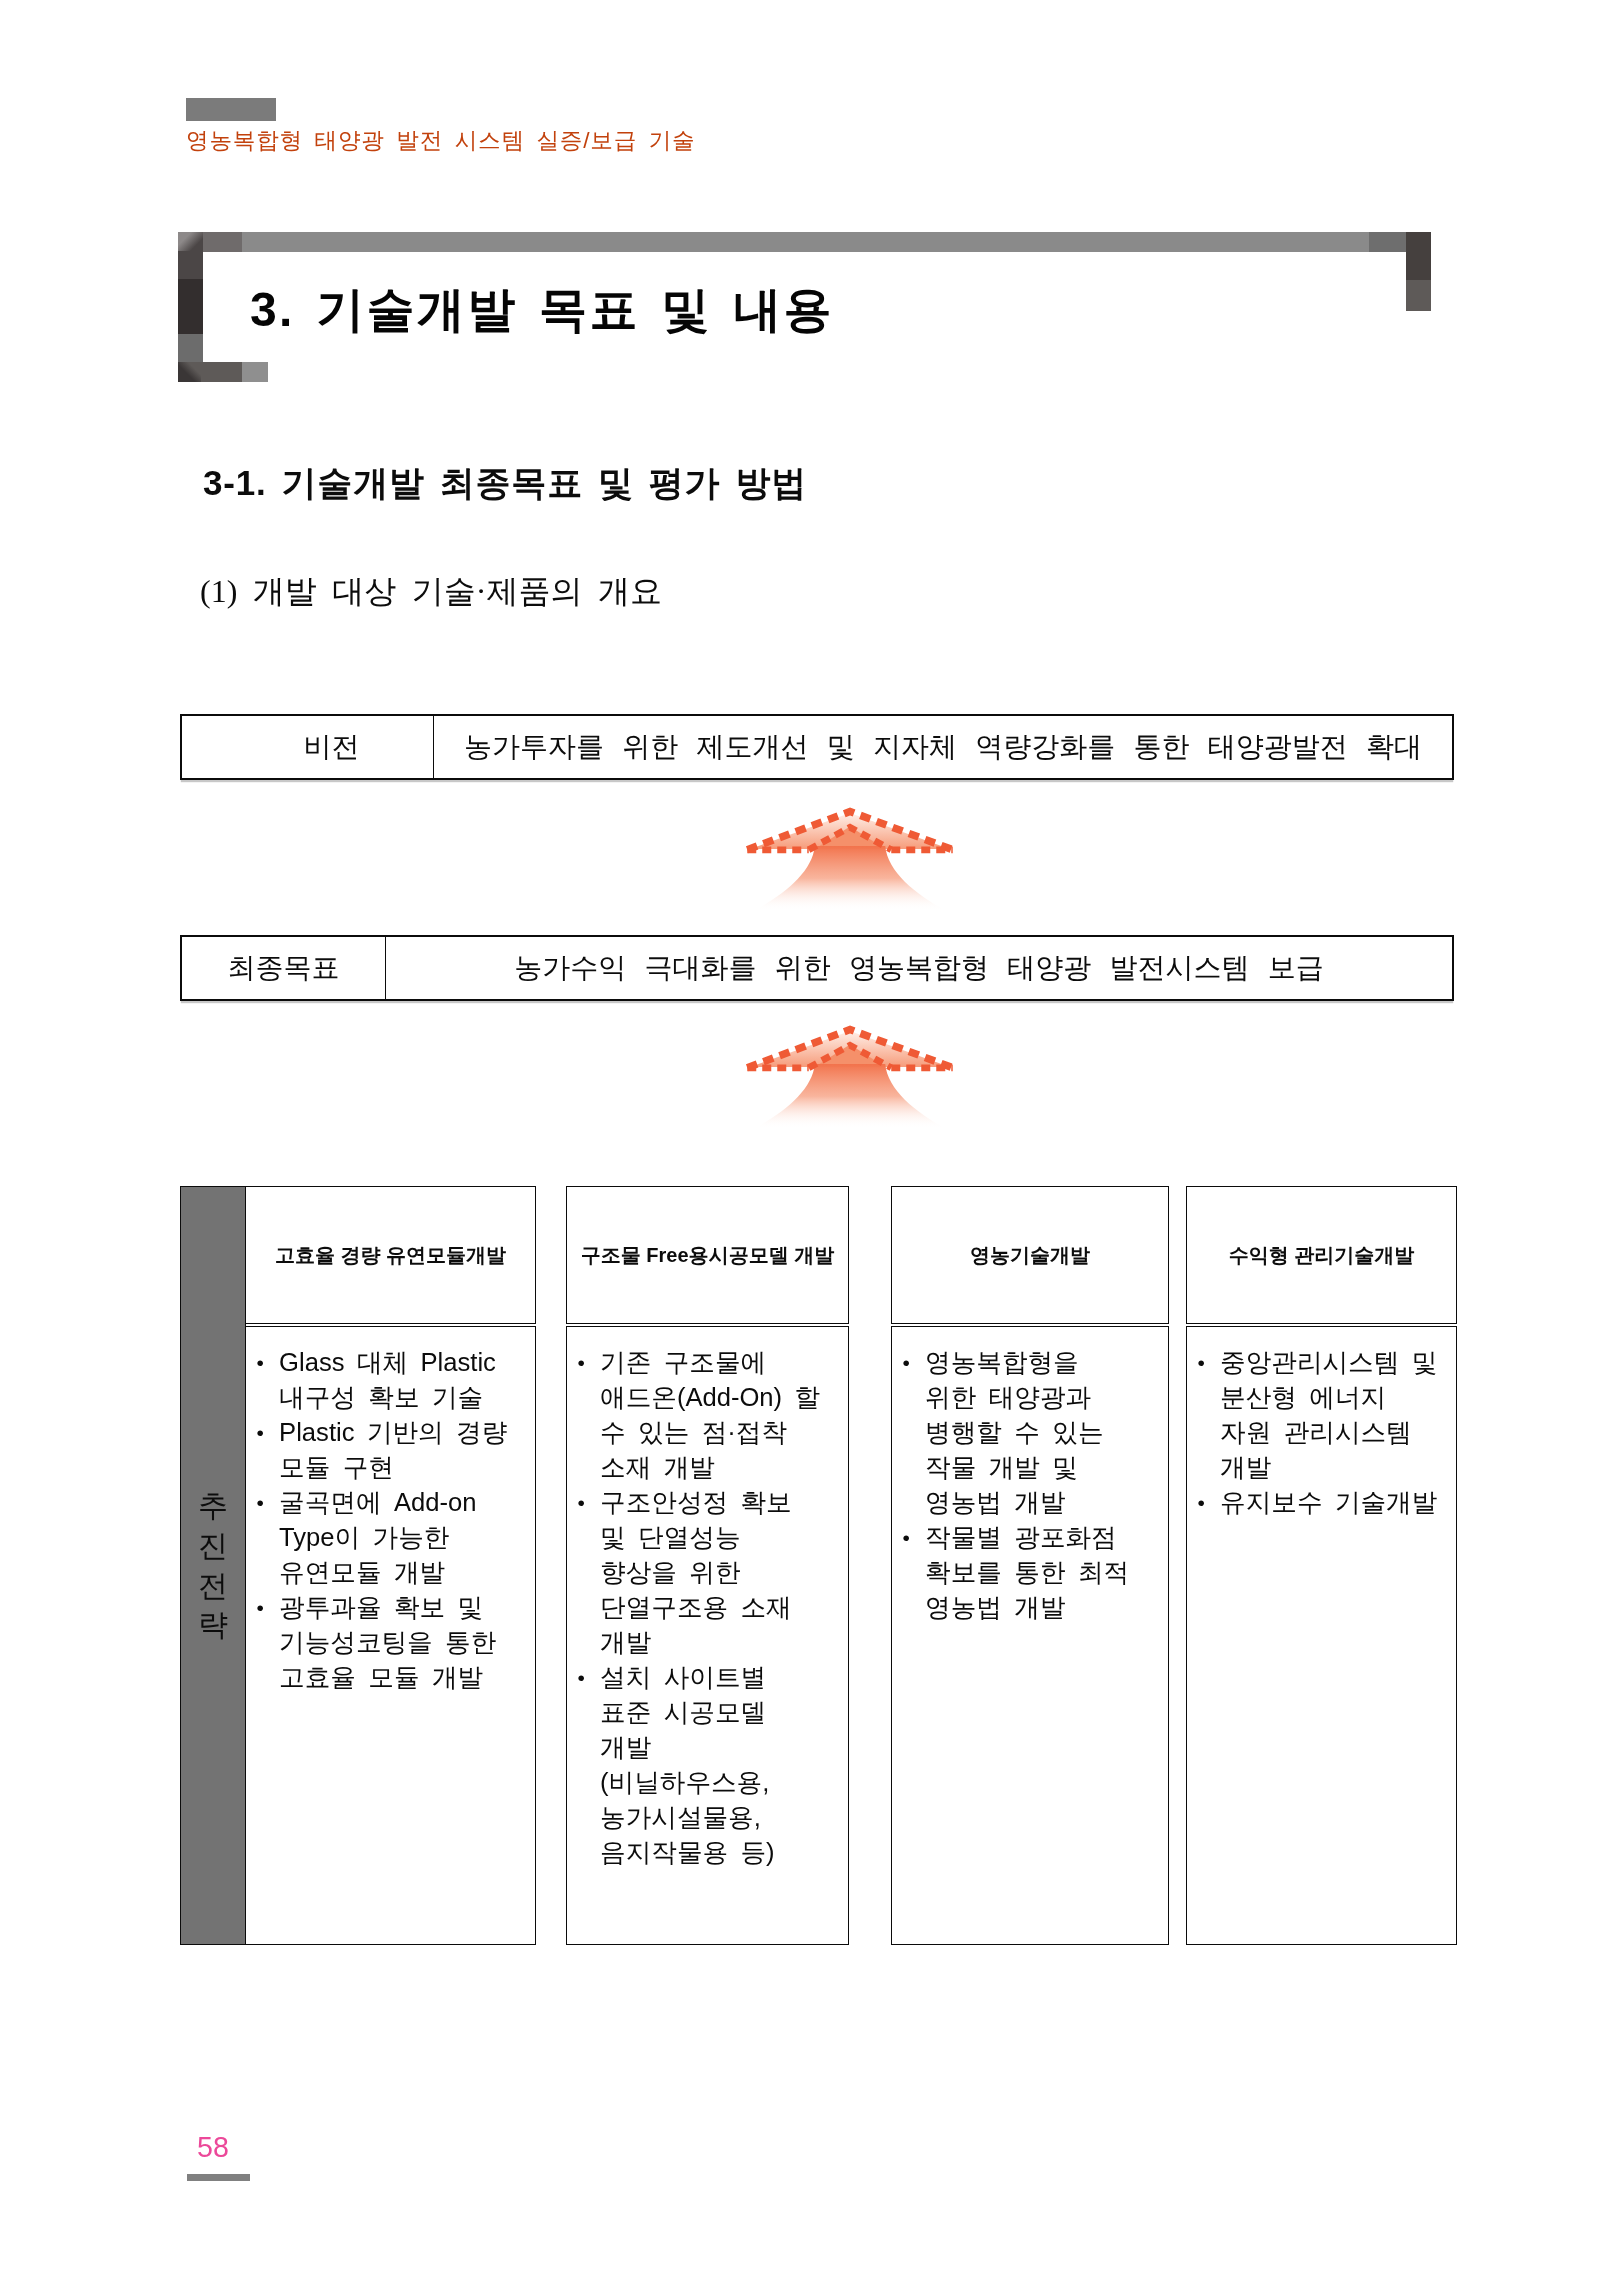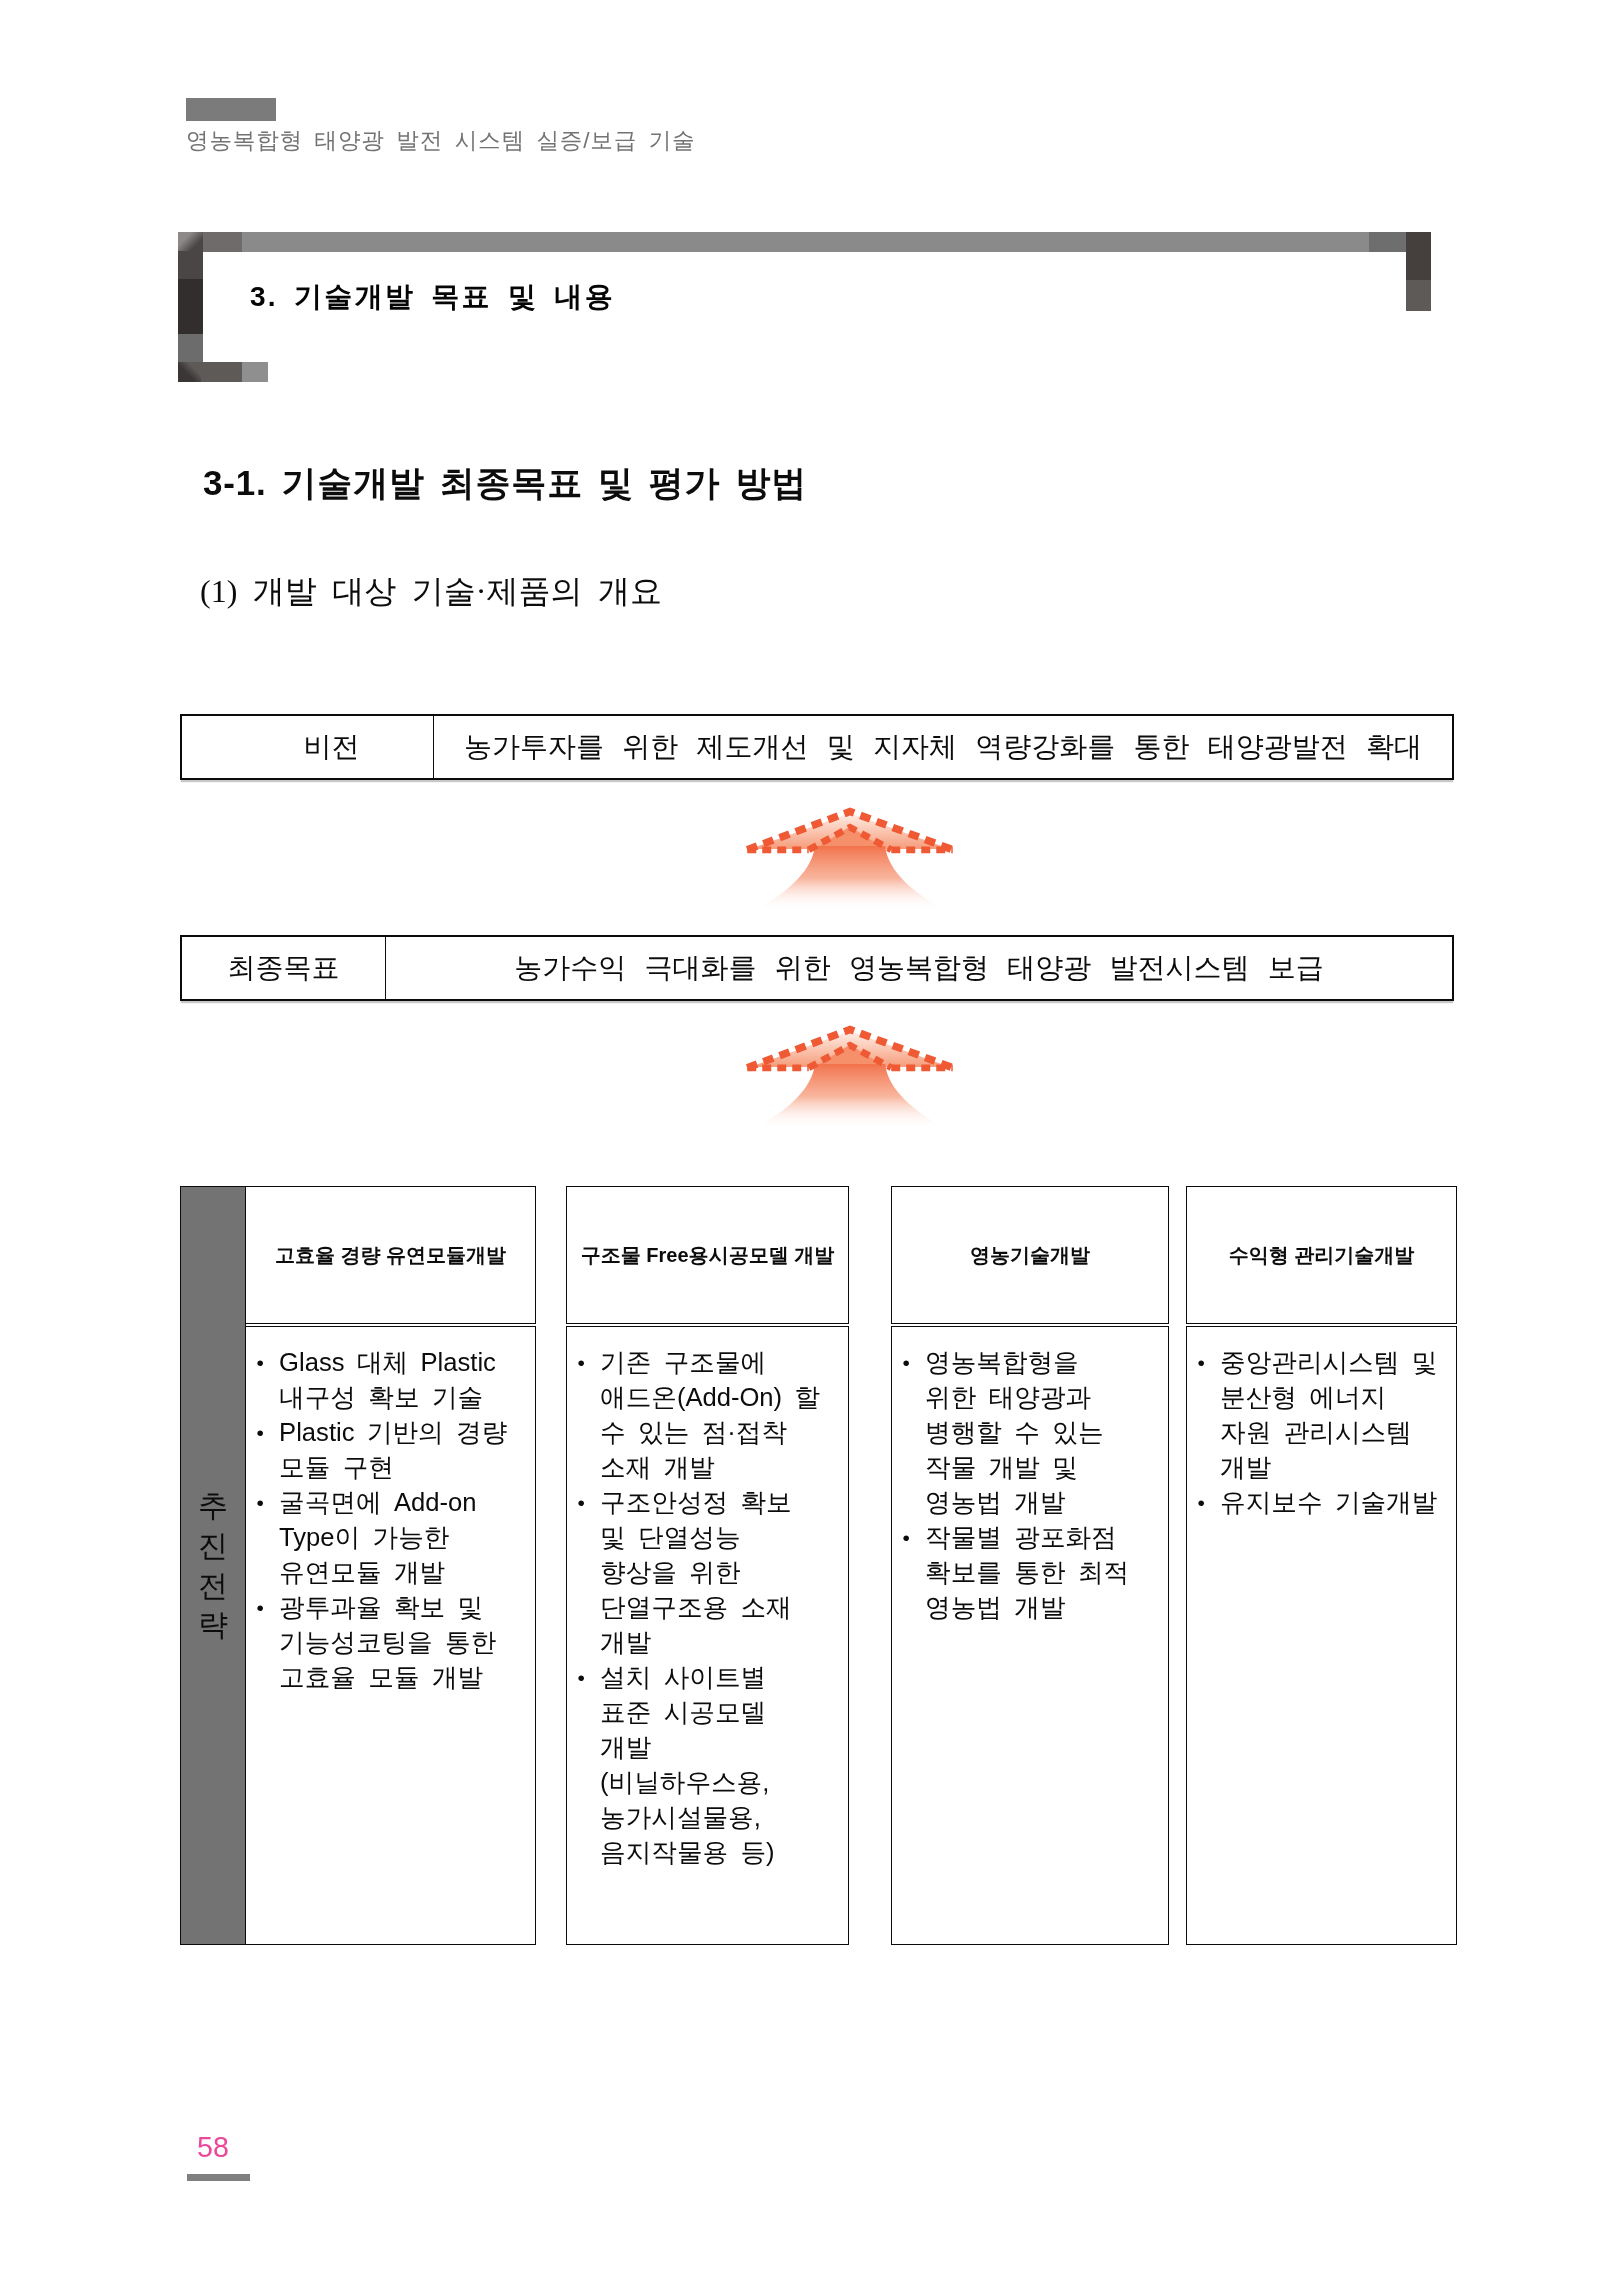--- a/index.html
+++ b/index.html
@@ -5,36 +5,36 @@
   html,body{margin:0;padding:0;}
   body{
     width:1616px;height:2284px;position:relative;background:#ffffff;
     font-family:"Liberation Sans","DejaVu Sans",sans-serif;color:#0c0c0c;
     overflow:hidden;
   }
   .abs{position:absolute;box-sizing:border-box;}
 
   
   .doc-header-bar{left:186px;top:98px;width:90px;height:22.6px;background:#7b7b7b;}
-  .doc-header-text{left:186px;top:125px;font-size:22.6px;font-weight:500;color:#737373;letter-spacing:0.8px;word-spacing:4.5px;white-space:nowrap;}
+  .doc-header-text{left:186px;top:125px;font-size:22.6px;font-weight:500;color:#c2410c;letter-spacing:0.8px;word-spacing:4.5px;white-space:nowrap;}
 
   
   .banner-hbar{left:178px;top:232px;width:1253px;height:19.5px;
     background:linear-gradient(to right,#6f6b6b 0 64px,#8a8a8a 64px calc(100% - 62px),#6e6e6e calc(100% - 62px) calc(100% - 25px),#45403e calc(100% - 25px));}
   .banner-hbar-left-bevel{left:178px;top:232px;width:25px;height:19.5px;
     background:linear-gradient(135deg,#8d8989 30%,#4b4646 70%);}
   .banner-vbar-left{left:178px;top:251px;width:25px;height:111px;
     background:linear-gradient(to bottom,#4b4646 0 28px,#332e2e 28px 83px,#6c6c6c 83px);}
   .banner-foot{left:178px;top:362px;width:90px;height:19.5px;
     background:linear-gradient(to right,#5e5a58 0 64px,#8f8f8f 64px);}
   .banner-foot-bevel{left:178px;top:362px;width:22.6px;height:19.5px;
     background:linear-gradient(45deg,#3a3636 40%,#5e5a58 70%);}
   .banner-vbar-right{left:1406px;top:251px;width:25px;height:60px;
     background:linear-gradient(to bottom,#45403e 0 28.6px,#5e5a58 28.6px);}
-  .chapter-title{left:250px;top:278px;font-size:28px;font-weight:800;letter-spacing:2.3px;word-spacing:6px;color:#050505;white-space:nowrap;}
+  .chapter-title{left:250px;top:278px;font-size:48px;font-weight:800;letter-spacing:2.3px;word-spacing:6px;color:#050505;white-space:nowrap;}
 
   
   .section-title{left:203px;top:460px;font-size:35px;font-weight:700;letter-spacing:0.8px;word-spacing:4.5px;white-space:nowrap;}
   .subsection-title{left:200px;top:570px;font-size:32px;font-weight:400;
     font-family:"Liberation Serif","DejaVu Serif",serif;word-spacing:7.5px;white-space:nowrap;}
 
   
   .kv-table{left:180px;width:1274px;height:66px;border:2.3px solid #0b0b0b;
     background:#fff;display:flex;box-shadow:0 3px 0 -0.8px #c8c8c8;}
   .kv-vision{top:714px;padding-left:48px;}

